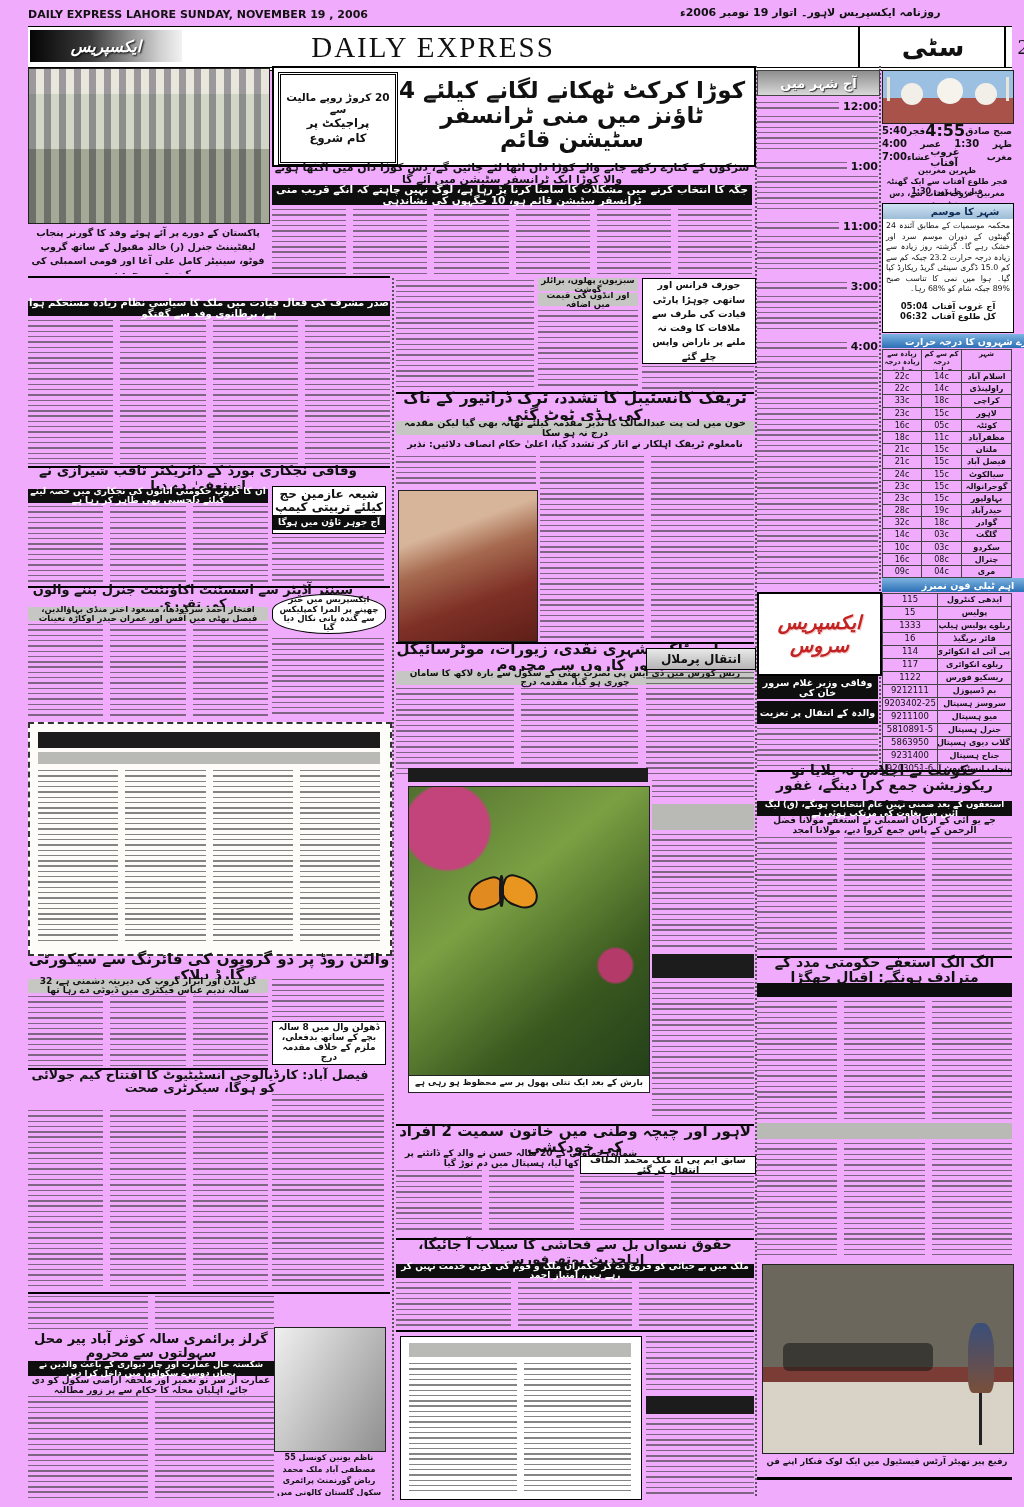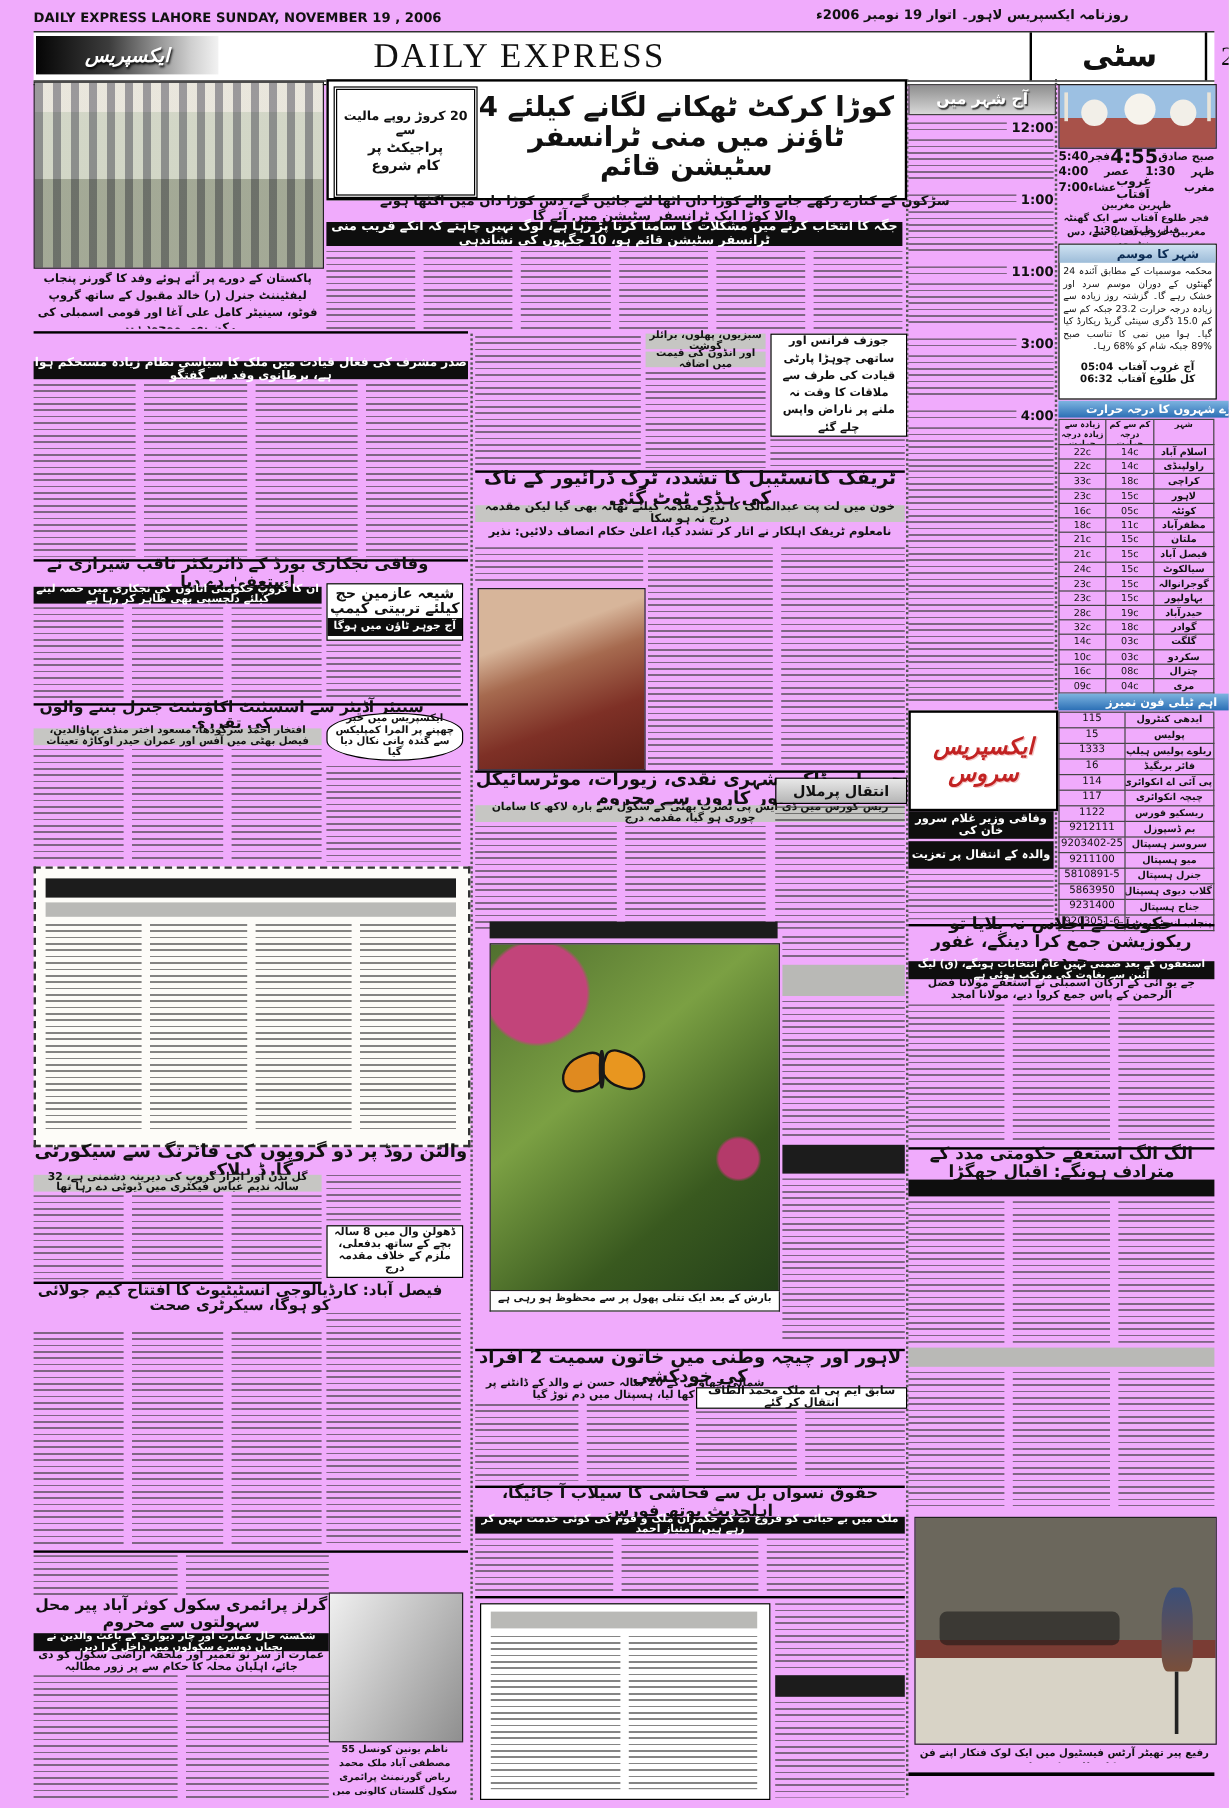--- a/index.html
+++ b/index.html
@@ -57,21 +57,21 @@
   <div class="abs dotv" style="left:879px;top:66px;height:704px;"></div>
 
   <div class="abs box" style="left:272px;top:66px;width:480px;height:97px;border-width:2px;">
     <div class="abs" style="left:4px;top:4px;width:112px;height:85px;border:3px double #000;display:flex;flex-direction:column;justify-content:center;gap:2px;padding:1px;">
       <div class="subline" style="font-size:10.5px;">20 کروڑ روپے مالیت سے</div>
       <div class="subline" style="font-size:11.5px;">پراجیکٹ پر</div>
       <div class="subline" style="font-size:11.5px;">کام شروع</div>
     </div>
     <div class="abs hl" style="left:122px;top:2px;width:352px;height:90px;font-size:23px;">کوڑا کرکٹ ٹھکانے لگانے کیلئے 4 ٹاؤنز میں منی ٹرانسفر سٹیشن قائم</div>
   </div>
-  <div class="abs subline" style="left:272px;top:165px;width:480px;height:18px;font-size:11px;margin-left:42px;">سڑکوں کے کنارے رکھے جانے والے کوڑا دان اٹھا لئے جائیں گے، دس کوڑا دان میں اکٹھا ہونے والا کوڑا ایک ٹرانسفر سٹیشن میں آئے گا</div>
+  <div class="abs subline" style="left:272px;top:165px;width:480px;height:18px;font-size:11px;">سڑکوں کے کنارے رکھے جانے والے کوڑا دان اٹھا لئے جائیں گے، دس کوڑا دان میں اکٹھا ہونے والا کوڑا ایک ٹرانسفر سٹیشن میں آئے گا</div>
   <div class="abs blackbar" style="left:272px;top:185px;width:480px;height:20px;font-size:10.5px;">جگہ کا انتخاب کرنے میں مشکلات کا سامنا کرنا پڑ رہا ہے، لوگ نہیں چاہتے کہ انکے قریب منی ٹرانسفر سٹیشن قائم ہو، 10 جگہوں کی نشاندہی</div>
   <div class="abs cols" style="left:272px;top:209px;width:480px;height:67px;">
       <i></i>
       <i></i>
       <i></i>
       <i></i>
       <i></i>
       <i></i>
     </div>
 
@@ -154,21 +154,21 @@
       <i></i>
       <i></i>
       <i></i>
     </div>
 
   <div class="abs hr" style="left:28px;top:1292px;width:362px;height:1.5px;"></div>
   <div class="abs cols" style="left:28px;top:1296px;width:246px;height:34px;">
       <i></i>
       <i></i>
     </div>
-  <div class="abs hl" style="left:28px;top:1334px;width:246px;height:24px;font-size:13px;">گرلز پرائمری سکول کوثر آباد پیر محل سہولتوں سے محروم</div>
+  <div class="abs hl" style="left:28px;top:1334px;width:246px;height:24px;font-size:13px;">گرلز پرائمری سالہ کوثر آباد پیر محل سہولتوں سے محروم</div>
   <div class="abs blackbar" style="left:28px;top:1361px;width:246px;height:15px;font-size:8.5px;">شکستہ حال عمارت اور چار دیواری کے باعث والدین نے بچیاں دوسرے سکولوں میں داخل کرا دیں</div>
   <div class="abs subline" style="left:28px;top:1379px;width:246px;height:14px;font-size:9px;">عمارت از سر نو تعمیر اور ملحقہ اراضی سکول کو دی جائے، اہلیان محلہ کا حکام سے پر زور مطالبہ</div>
   <div class="abs cols" style="left:28px;top:1396px;width:246px;height:104px;">
       <i></i>
       <i></i>
     </div>
   <div class="photo" style="left:274px;top:1327px;width:110px;height:123px;background:linear-gradient(120deg,#f0f0f0,#c4c4c4 45%,#8f8f8f);"></div>
   <div class="abs caption" style="left:274px;top:1452px;width:110px;height:44px;font-size:8px;">ناظم یونین کونسل 55 مصطفی آباد ملک محمد ریاض گورنمنٹ پرائمری سکول گلستان کالونی میں اعلیٰ کارکردگی پر ایک طالبہ کو انعام دے رہے ہیں</div>
 
   <div class="abs cols" style="left:396px;top:280px;width:138px;height:110px;">
@@ -474,21 +474,21 @@
       <div class="pr">
         <div class="td" style="font-size: 8.5px; direction: ltr; height: 10px;">16</div>
         <div class="td city" style="height: 10px;">فائر بریگیڈ</div>
       </div>
       <div class="pr">
         <div class="td" style="font-size: 8.5px; direction: ltr; height: 10px;">114</div>
         <div class="td city" style="height: 10px;">پی آئی اے انکوائری</div>
       </div>
       <div class="pr">
         <div class="td" style="font-size: 8.5px; direction: ltr; height: 10px;">117</div>
-        <div class="td city" style="height: 10px;">چیچہ انکوائری</div>
+        <div class="td city" style="height: 10px;">ریلوے انکوائری</div>
       </div>
       <div class="pr">
         <div class="td" style="font-size: 8.5px; direction: ltr; height: 10px;">1122</div>
         <div class="td city" style="height: 10px;">ریسکیو فورس</div>
       </div>
       <div class="pr">
         <div class="td" style="font-size: 8.5px; direction: ltr; height: 10px;">9212111</div>
         <div class="td city" style="height: 10px;">بم ڈسپوزل</div>
       </div>
       <div class="pr">

